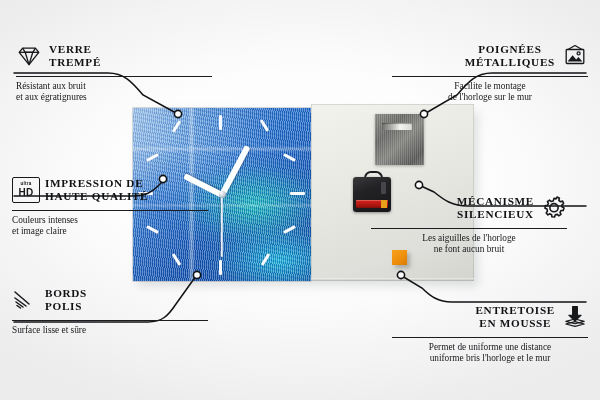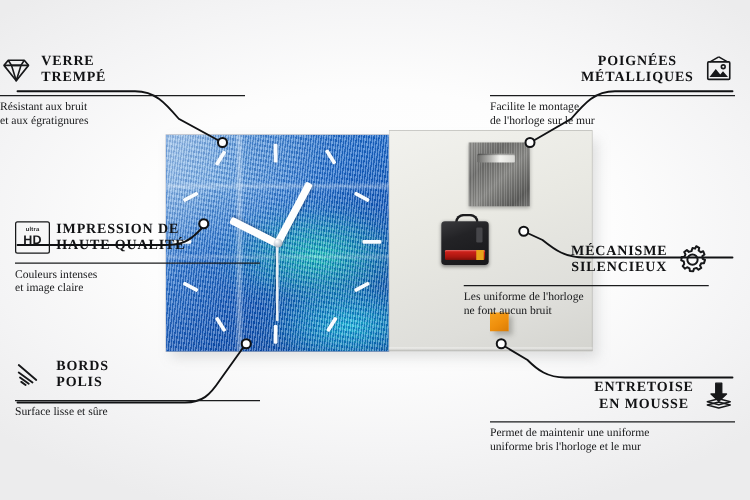--- a/index.html
+++ b/index.html
@@ -250,21 +250,21 @@
     height: 1px;
     background: #1b1c1e;
     margin: 2px 0 4px 0;
   }
   .callout .desc {
     font-size: 9.3px;
     line-height: 11.4px;
     color: #17181a;
   }
   .callout.right .desc {
-    text-align: left;
+    text-align: center;
   }
   .ico {
     flex: 0 0 auto;
     width: 26px;
     height: 26px;
     display: block;
   }
   .ico svg { display: block; }
   .hd-badge {
     width: 26px;
@@ -287,21 +287,21 @@
   .hd-badge .h {
     font-family: "Liberation Sans", sans-serif;
     font-size: 10px;
     font-weight: bold;
     letter-spacing: 0.2px;
     color: #17181a;
     margin-top: 1px;
   }
 
   
-  #co-tempered { left: 0;  top: 38px;  }
+  #co-tempered { left: 16px;  top: 38px;  }
   #co-print    { left: 12px;  top: 172px; }
   #co-edges    { left: 12px;  top: 282px; }
   #co-handles  { left: 392px; top: 38px;  }
   #co-mech     { left: 371px; top: 172px; margin-top: 18px; }
   #co-spacer   { left: 392px; top: 299px; }
 </style>
 </head>
 <body>
 
 <div id="stage">
@@ -483,38 +483,38 @@
             <circle cx="13" cy="12.7" r="4.1"></circle>
           </g>
         </svg>
       </span>
       <span>
         <div class="title">MÉCANISME</div>
         <div class="title">SILENCIEUX</div>
       </span>
     </div>
     <div class="rule"></div>
-    <div class="desc">Les uniforme de l'horloge</div>
+    <div class="desc">Les aiguilles de l'horloge</div>
     <div class="desc">ne font aucun bruit</div>
   </div>
 
   <div class="callout right" id="co-spacer">
     <div class="head">
       <span class="ico">
         <svg width="26" height="26" viewBox="0 0 26 26">
           <g fill="#17181a" stroke="#17181a" stroke-width="1.1" stroke-linejoin="round">
             <path d="M10.6,2.5 H15.4 V11.2 H19.2 L13,17.0 L6.8,11.2 H10.6 Z"></path>
             <path d="M13,17.6 L22.2,20.0 L13,22.4 L3.8,20.0 Z" fill="none"></path>
             <path d="M13,15.0 L22.2,17.4 L13,19.8 L3.8,17.4 Z" fill="none"></path>
           </g>
         </svg>
       </span>
       <span>
         <div class="title">ENTRETOISE</div>
         <div class="title">EN MOUSSE</div>
       </span>
     </div>
     <div class="rule"></div>
-    <div class="desc">Permet de maintenir une uniforme</div>
+    <div class="desc">Permet de uniforme une distance</div>
     <div class="desc">uniforme bris l'horloge et le mur</div>
   </div>
 
 </div>
 
 </body></html>

